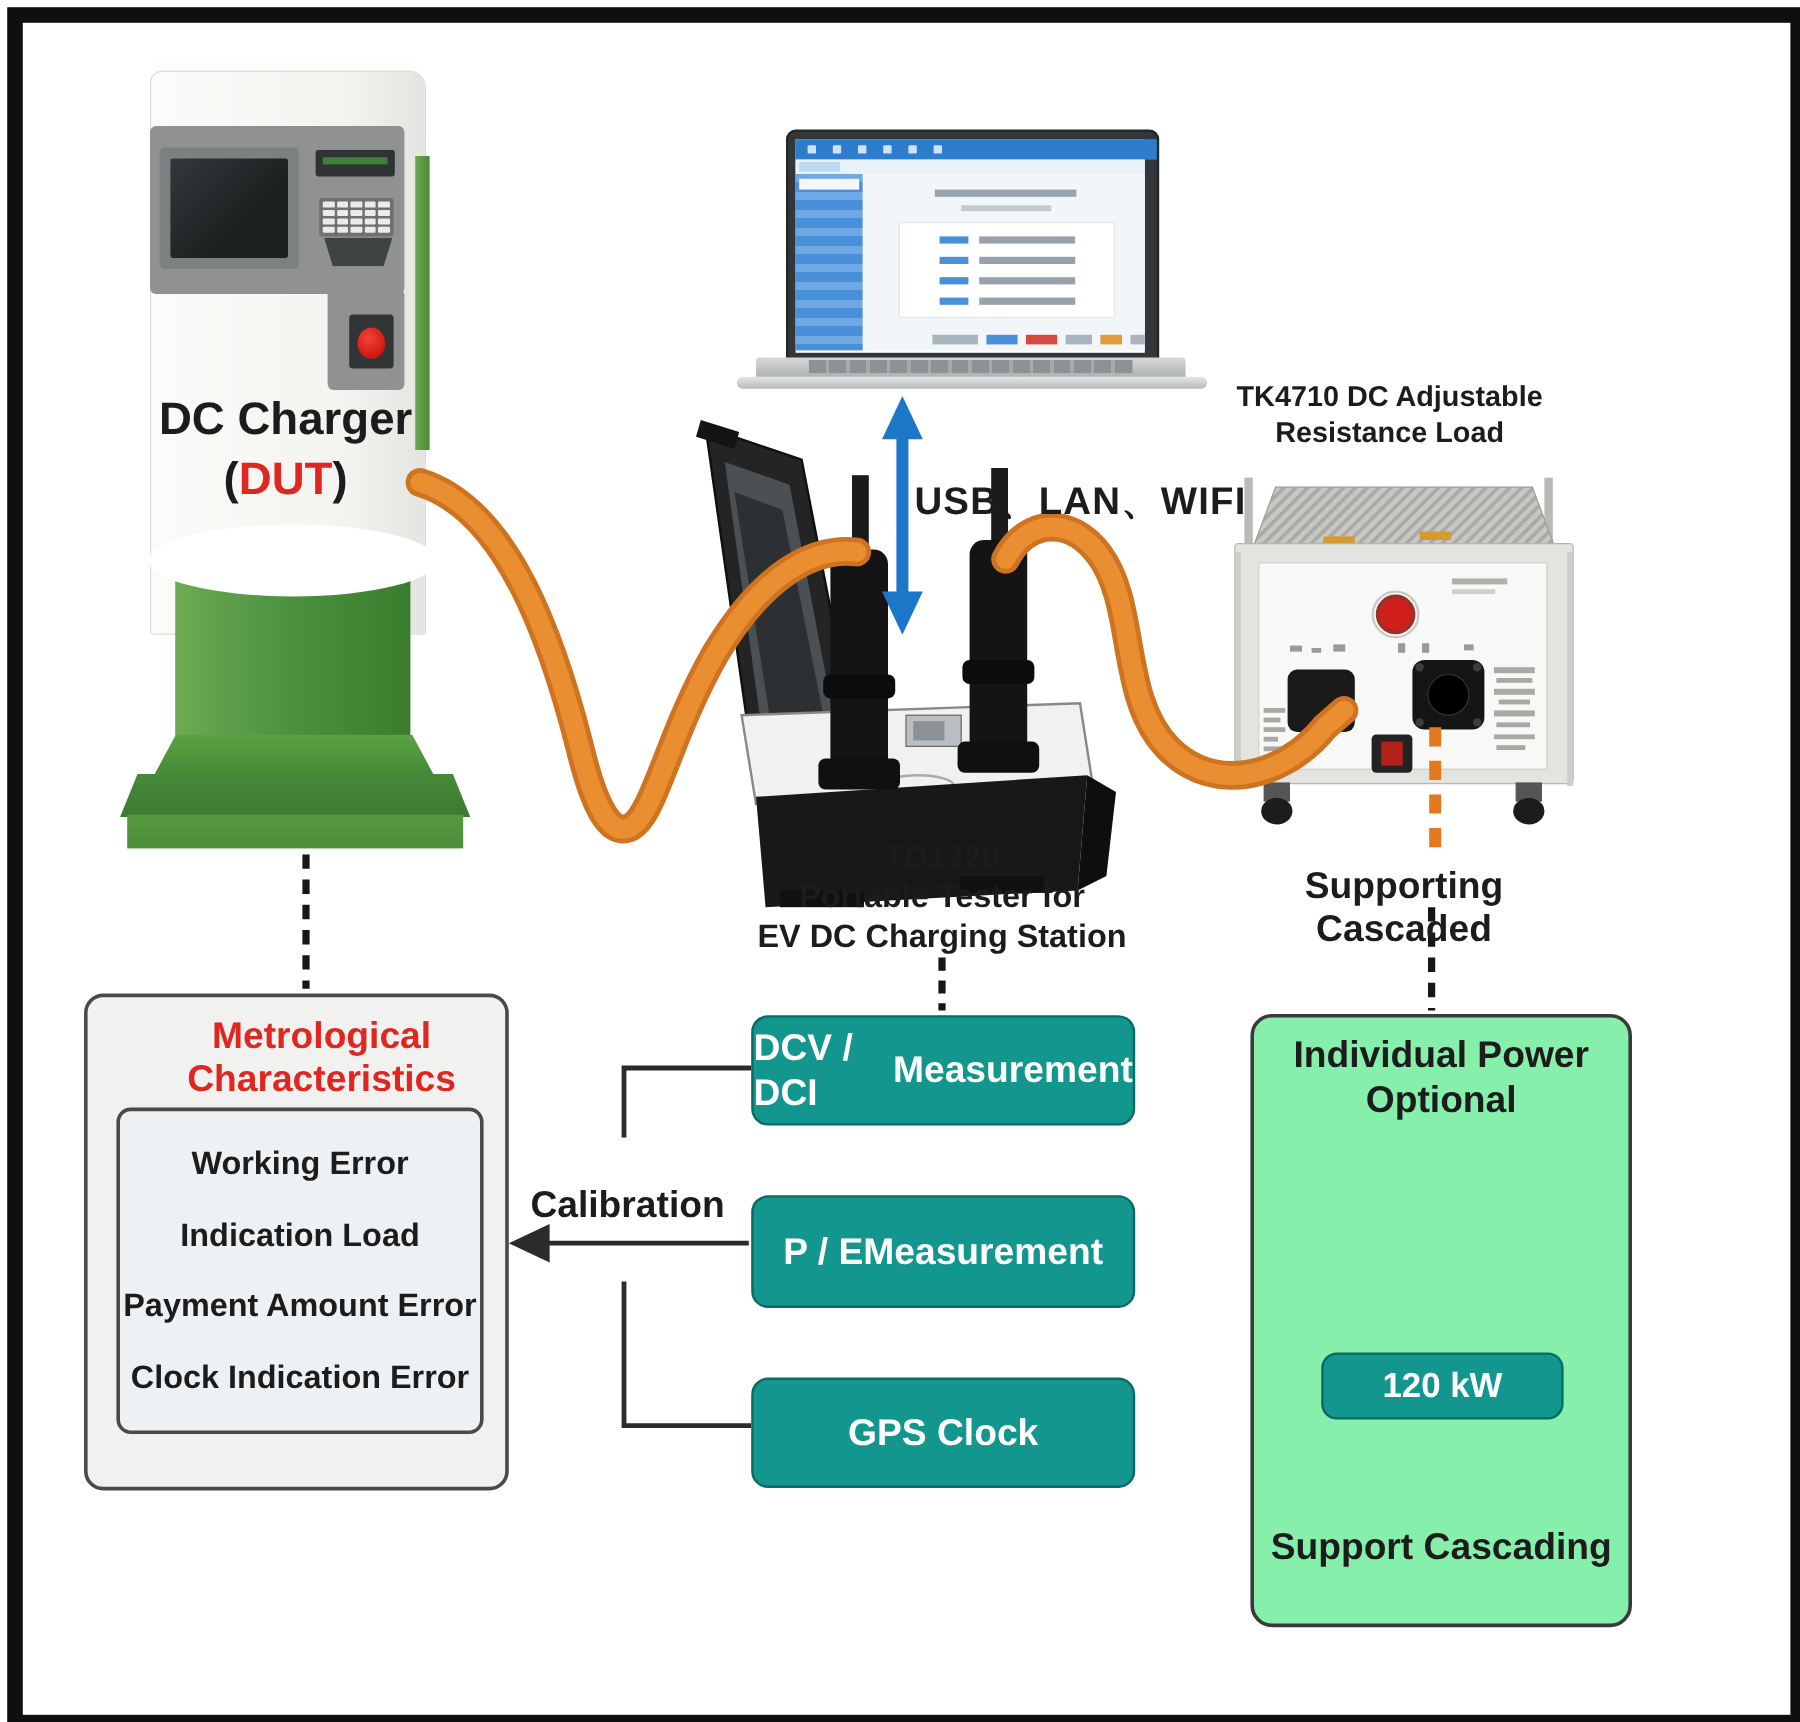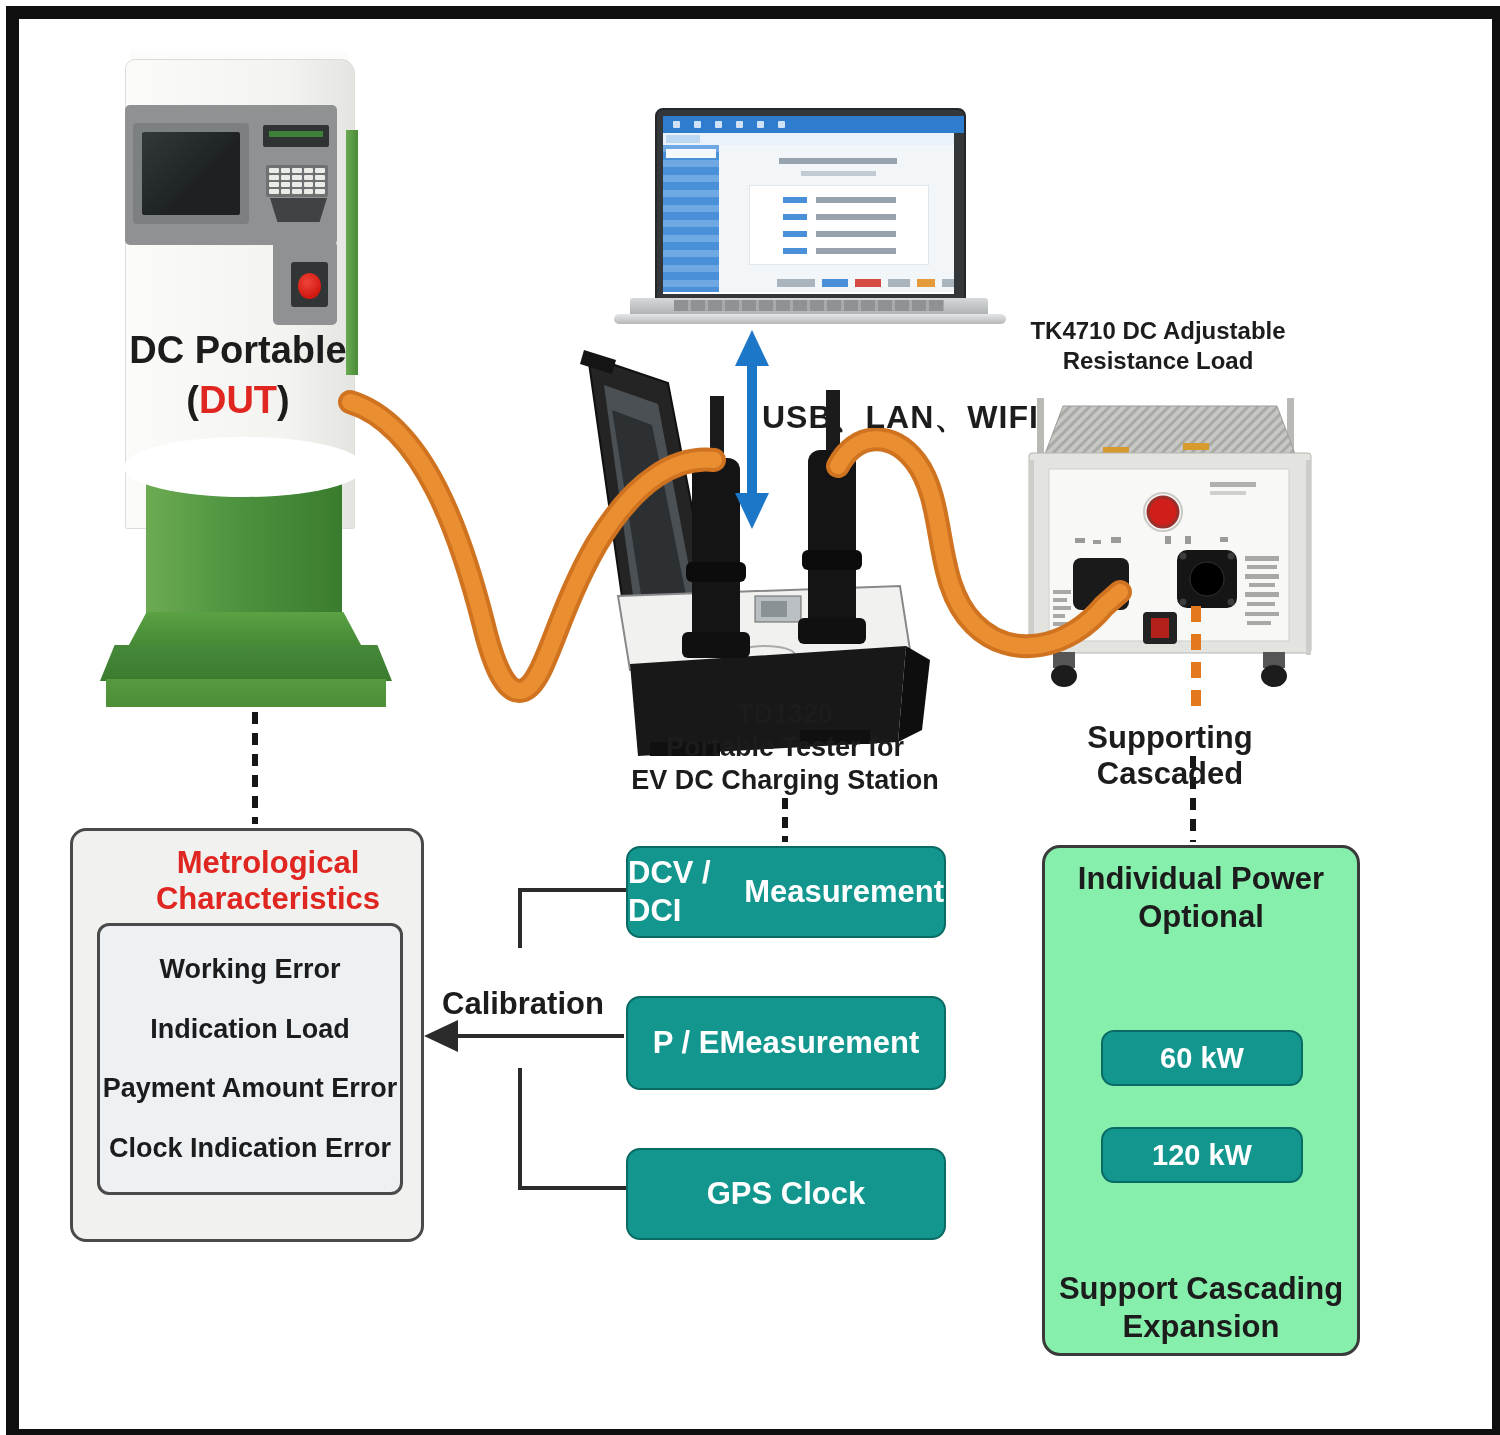--- a/index.html
+++ b/index.html
@@ -103,21 +103,21 @@
     </div>
     <div class="abs prslot" style="left:170px;top:153px;width:57px;height:24px;"></div>
     <div class="abs btnsq" style="left:191px;top:217px;width:37px;height:45px;"></div>
     <div class="abs redbtn" style="left:198px;top:228px;width:23px;height:26px;"></div>
     <div class="abs gcol" style="left:46px;top:420px;width:196px;height:180px;"></div>
     <div class="abs curve" style="left:24px;top:392px;width:240px;height:60px;"></div>
     <div class="abs pedmid" style="left:22px;top:567px;width:246px;height:46px;"></div>
     <div class="abs basetop" style="left:0px;top:600px;width:292px;height:36px;"></div>
     <div class="abs basefront" style="left:6px;top:634px;width:280px;height:28px;"></div>
     <div class="abs ctr" style="left:14px;top:280px;width:248px;">
-      <div class="evlabel">DC Portable</div>
+      <div class="evlabel">DC Charger</div>
       <div class="evlabel"><span>(</span><span class="dutred">DUT</span><span>)</span></div>
     </div>
   </div>
 
   <div class="abs" style="left:614px;top:100px;width:392px;height:228px;">
     <div class="abs lscreen" style="left:41px;top:8px;width:307px;height:194px;"></div>
     <div class="abs lsinner" style="left:49px;top:16px;width:291px;height:178px;">
       <div class="abs lblue" style="left:0;top:0;width:291px;height:17px;">
           <i></i>
           <i></i>
@@ -316,21 +316,19 @@
   <div class="abs tealbox" style="left:626px;top:1148px;width:316px;height:88px;">
     <span>GPS Clock</span>
     <span></span>
   </div>
 
   <div class="abs bluepanel" style="left:1042px;top:845px;width:312px;height:505px;">
     <div class="ctr" style="margin-top:12px;">
       <div class="paneltitle">Individual Power</div>
       <div class="paneltitle">Optional</div>
     </div>
-    <div class="abs pill" style="left:56px;top:182px;width:198px;height:52px;">60 kW</div>
     <div class="abs pill" style="left:56px;top:279px;width:198px;height:52px;">120 kW</div>
     <div class="abs ctr" style="left:0;top:422px;width:312px;">
       <div class="paneltitle">Support Cascading</div>
-      <div class="paneltitle">Expansion</div>
     </div>
   </div>
 
 </div>
 
 </body></html>

